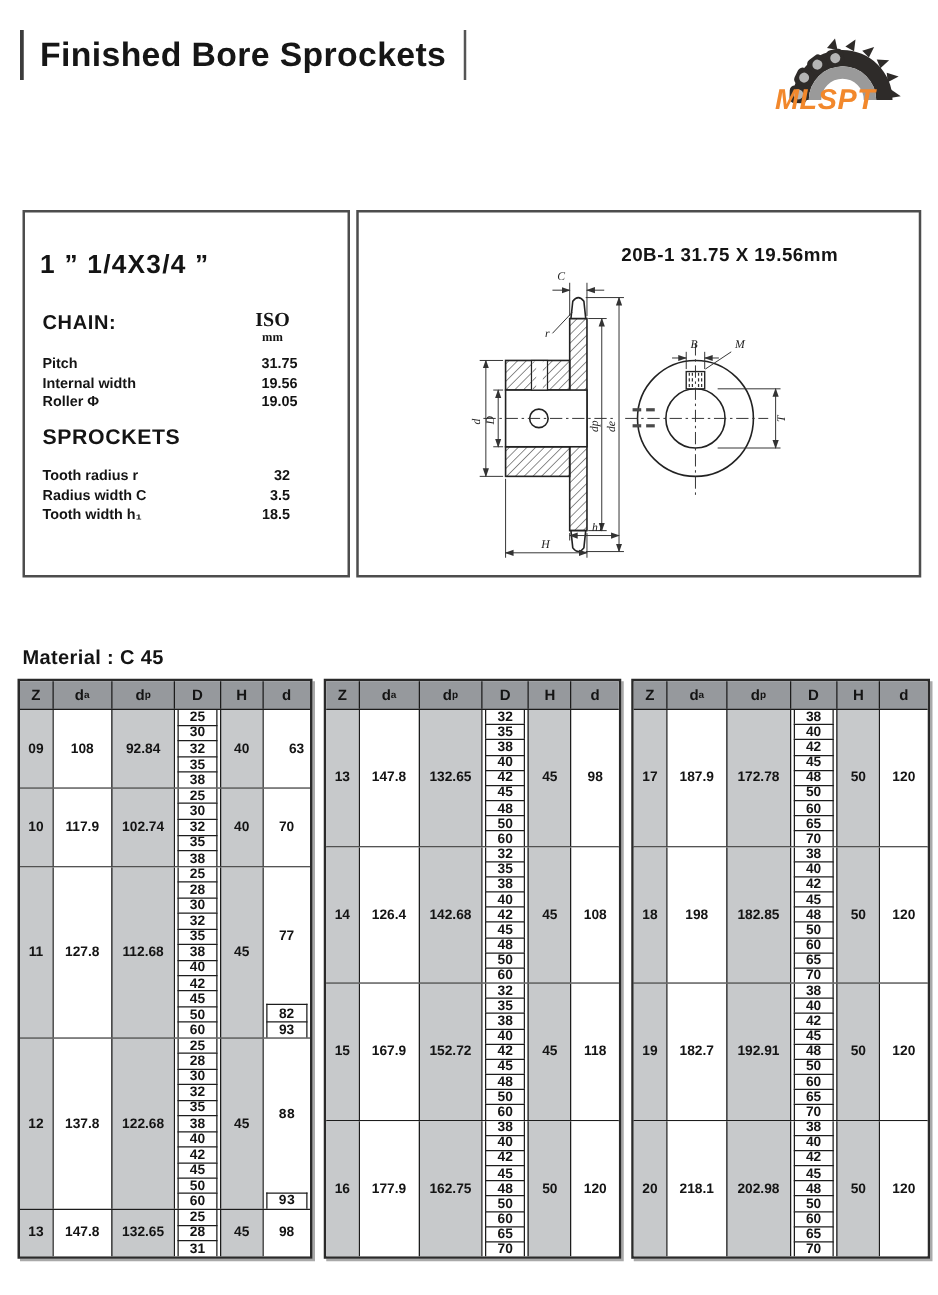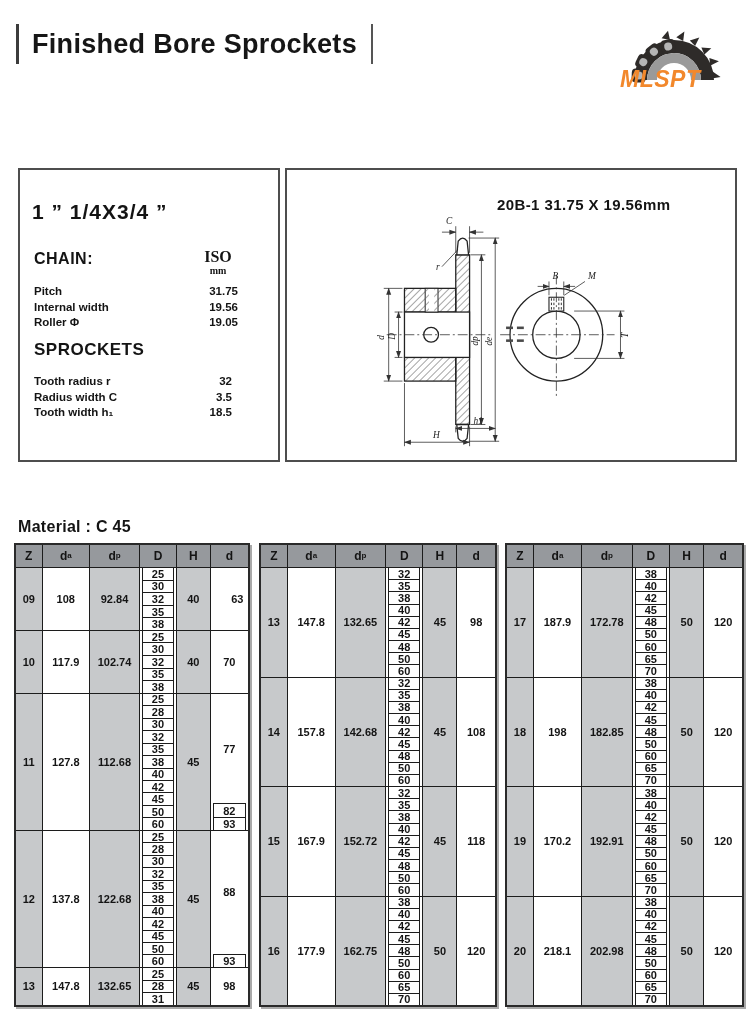--- a/index.html
+++ b/index.html
@@ -321,21 +321,21 @@
         <div class="d-sub">32</div>
         <div class="d-sub">35</div>
         <div class="d-sub">38</div>
         <div class="d-sub">40</div>
         <div class="d-sub">42</div>
         <div class="d-sub">45</div>
         <div class="d-sub">50</div>
         <div class="d-sub">60</div>
       </div>
       <div class="cell col-gray" style="width: 14.5%;">45</div>
-      <div class="seg-stack" style="width: 16.5%;">
+      <div class="seg-stack" style="width: 16.5%; font-family: Liberation Mono, monospace;">
         <div class="seg" style="flex: 10 1 0px;">88</div>
         <div class="seg seg-border seg-boxed" style="flex: 1 1 0px;">93</div>
       </div>
     </div>
     <div class="t-group" style="flex: 3 1 0px;">
       <div class="cell col-gray" style="width: 11%;">13</div>
       <div class="cell col-white" style="width: 20.5%;">147.8</div>
       <div class="cell col-gray" style="width: 21.5%;">132.65</div>
       <div class="d-stack" style="width: 16%;">
         <div class="d-sub">25</div>
@@ -372,21 +372,21 @@
         <div class="d-sub">50</div>
         <div class="d-sub">60</div>
       </div>
       <div class="cell col-gray" style="width: 14.5%;">45</div>
       <div class="seg-stack" style="width: 16.5%;">
         <div class="seg" style="flex: 9 1 0px;">98</div>
       </div>
     </div>
     <div class="t-group" style="flex: 9 1 0px;">
       <div class="cell col-gray" style="width: 11%;">14</div>
-      <div class="cell col-white" style="width: 20.5%;">157.8</div>
+      <div class="cell col-white" style="width: 20.5%;">126.4</div>
       <div class="cell col-gray" style="width: 21.5%;">142.68</div>
       <div class="d-stack" style="width: 16%;">
         <div class="d-sub">32</div>
         <div class="d-sub">35</div>
         <div class="d-sub">38</div>
         <div class="d-sub">40</div>
         <div class="d-sub">42</div>
         <div class="d-sub">45</div>
         <div class="d-sub">48</div>
         <div class="d-sub">50</div>
@@ -482,21 +482,21 @@
         <div class="d-sub">65</div>
         <div class="d-sub">70</div>
       </div>
       <div class="cell col-gray" style="width: 14.5%;">50</div>
       <div class="seg-stack" style="width: 16.5%;">
         <div class="seg" style="flex: 9 1 0px;">120</div>
       </div>
     </div>
     <div class="t-group" style="flex: 9 1 0px;">
       <div class="cell col-gray" style="width: 11%;">19</div>
-      <div class="cell col-white" style="width: 20.5%;">170.2</div>
+      <div class="cell col-white" style="width: 20.5%;">182.7</div>
       <div class="cell col-gray" style="width: 21.5%;">192.91</div>
       <div class="d-stack" style="width: 16%;">
         <div class="d-sub">38</div>
         <div class="d-sub">40</div>
         <div class="d-sub">42</div>
         <div class="d-sub">45</div>
         <div class="d-sub">48</div>
         <div class="d-sub">50</div>
         <div class="d-sub">60</div>
         <div class="d-sub">65</div>

